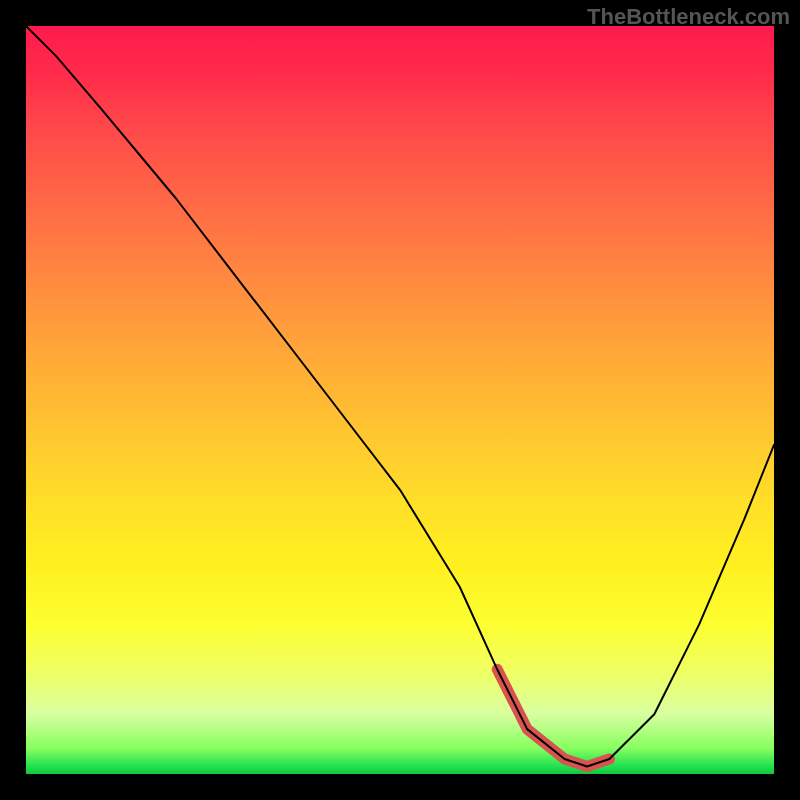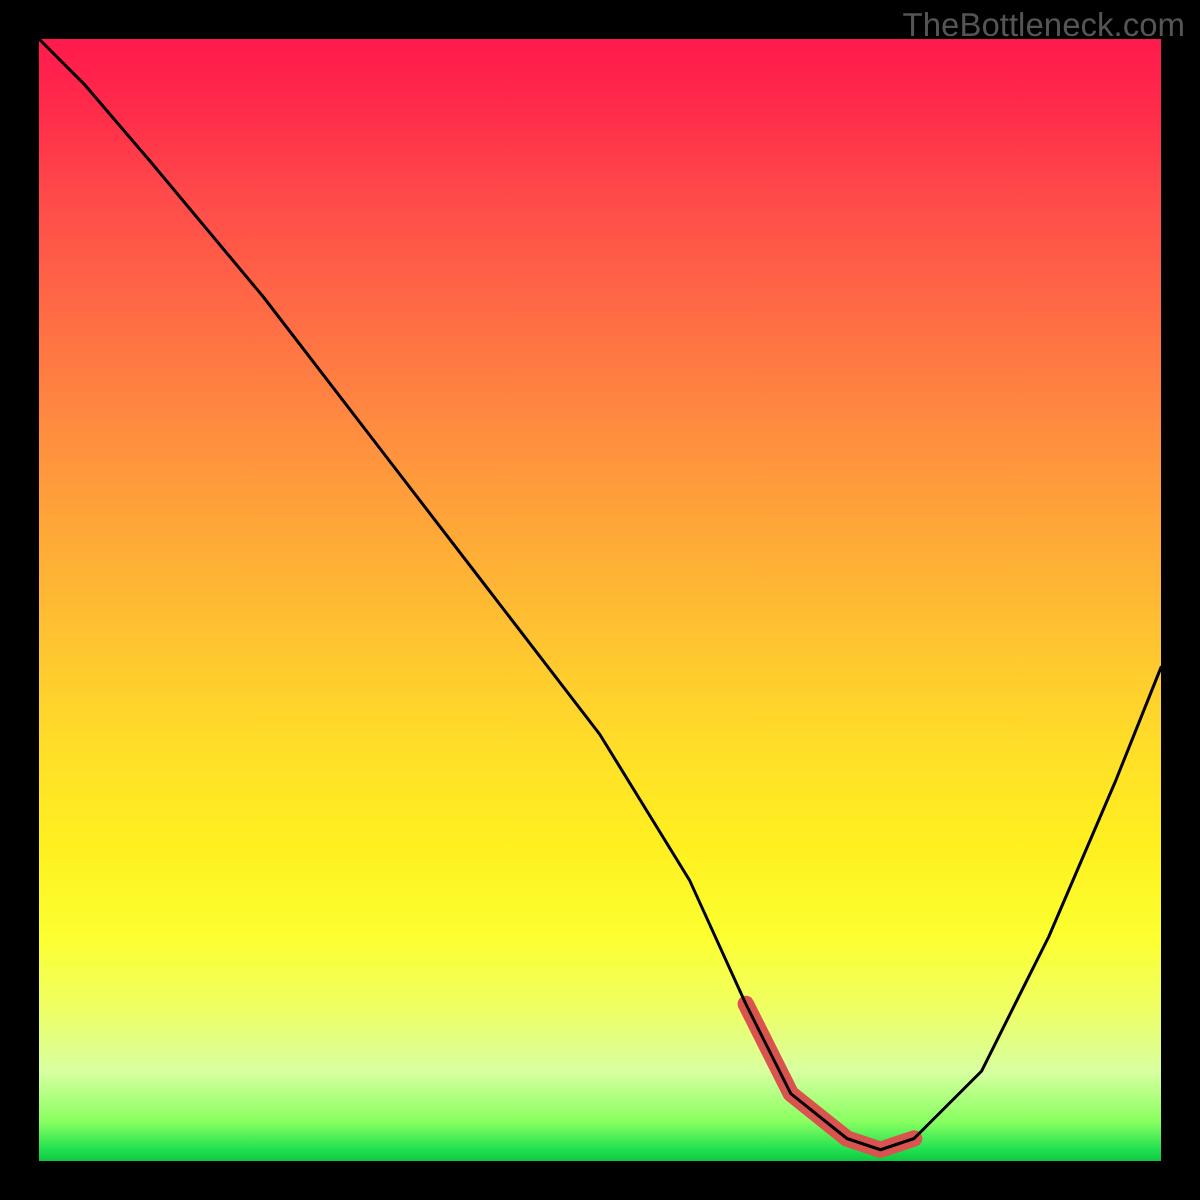--- a/index.html
+++ b/index.html
@@ -10,21 +10,21 @@
     position: relative;
     font-family: Arial, sans-serif;
     overflow: hidden;
   }
   .watermark {
     position: absolute;
     top: 4px;
     right: 10px;
     color: #555;
     font-size: 22px;
-    font-weight: 400;
+    font-weight: 700;
     z-index: 10;
   }
   .plot-area {
     position: absolute;
     left: 26px;
     top: 26px;
     width: 748px;
     height: 748px;
     background: linear-gradient(to bottom,
       #ff1a4d 0%,

